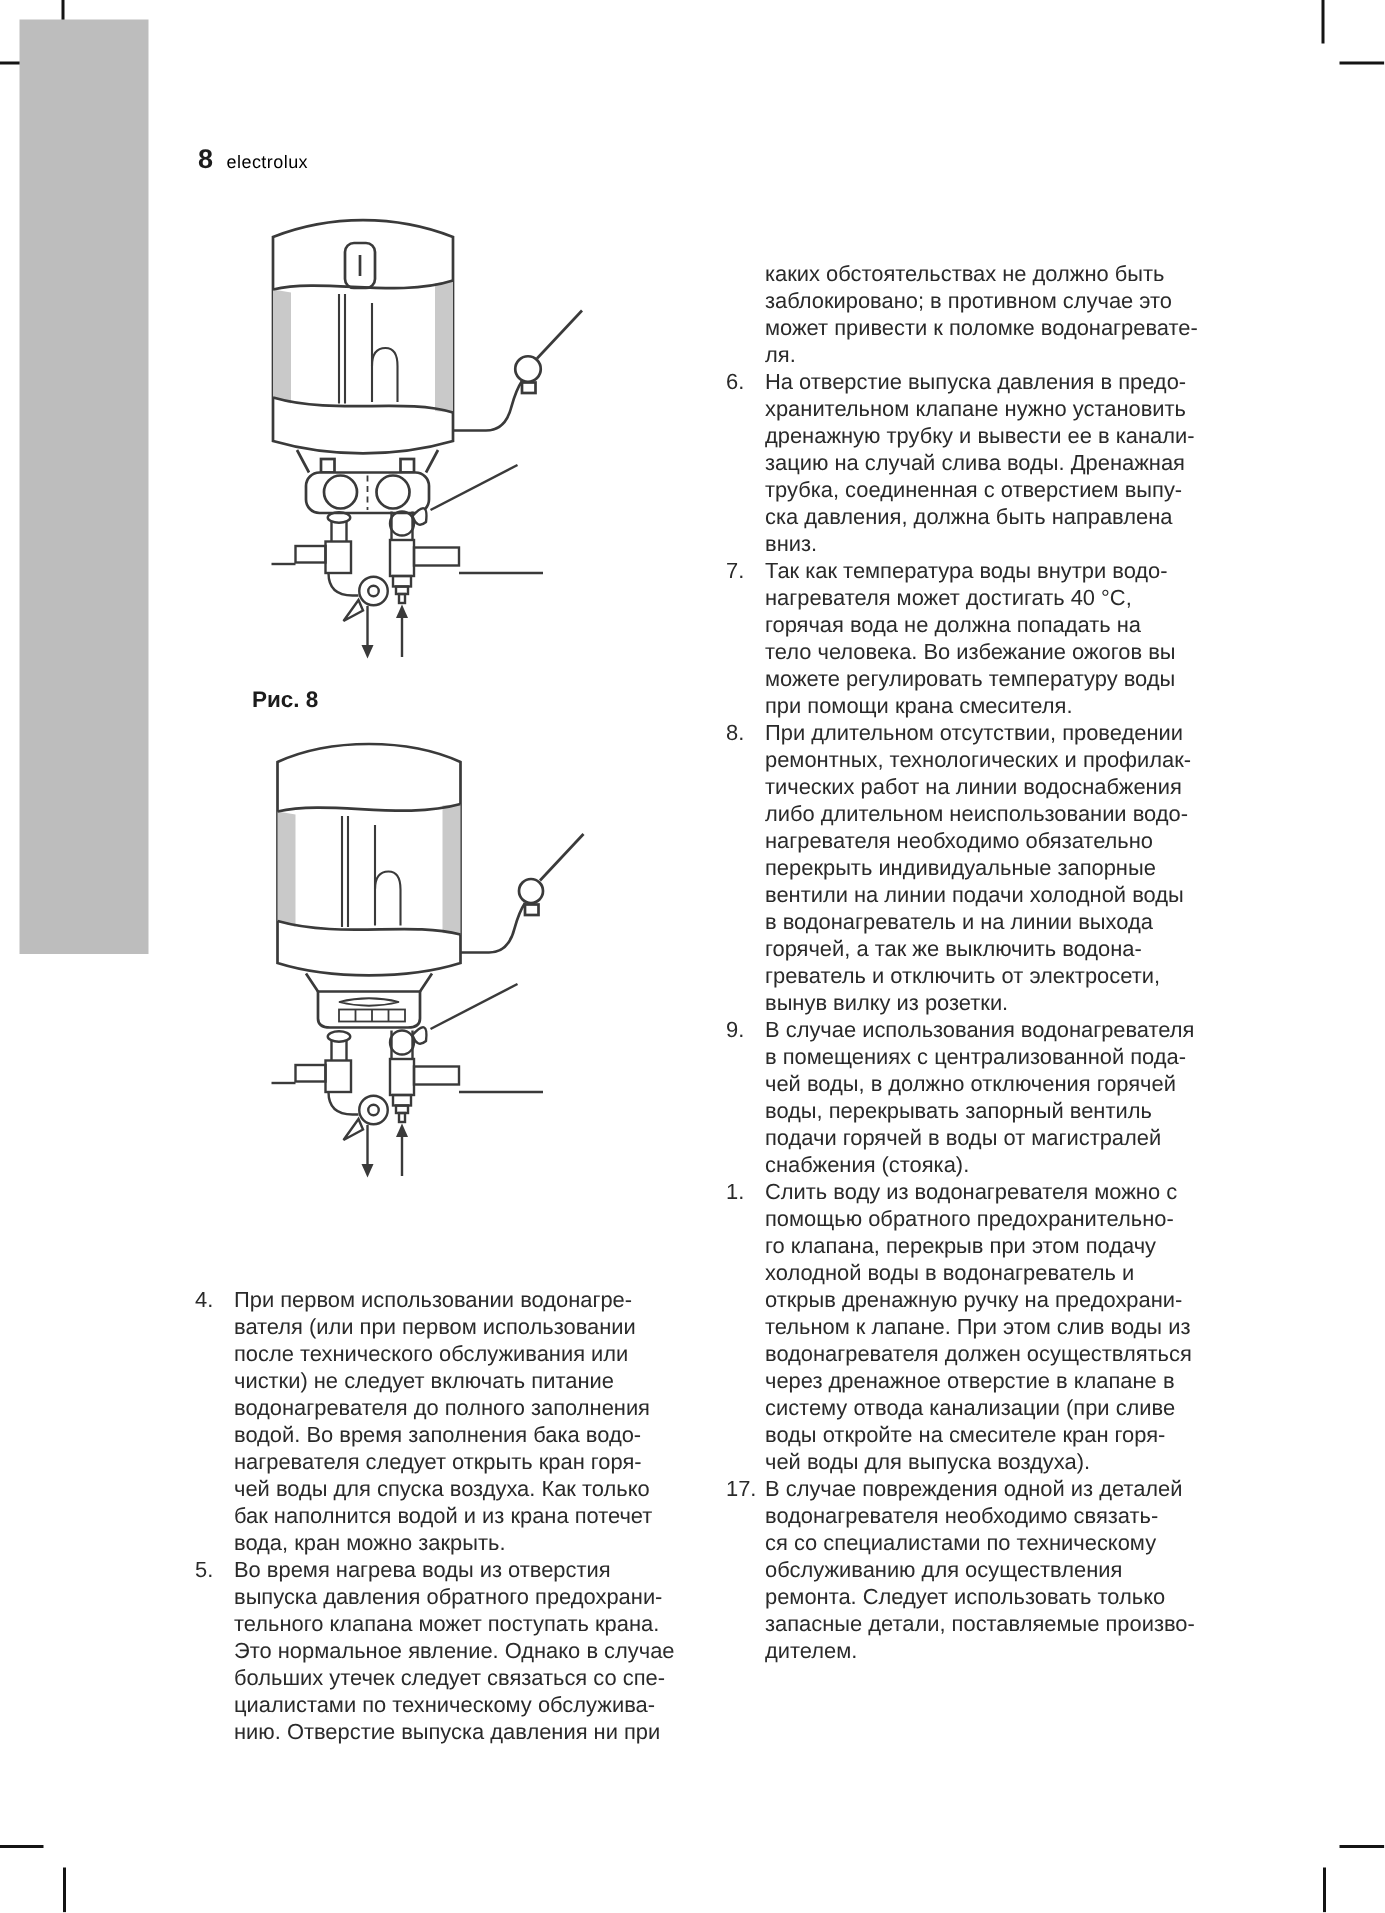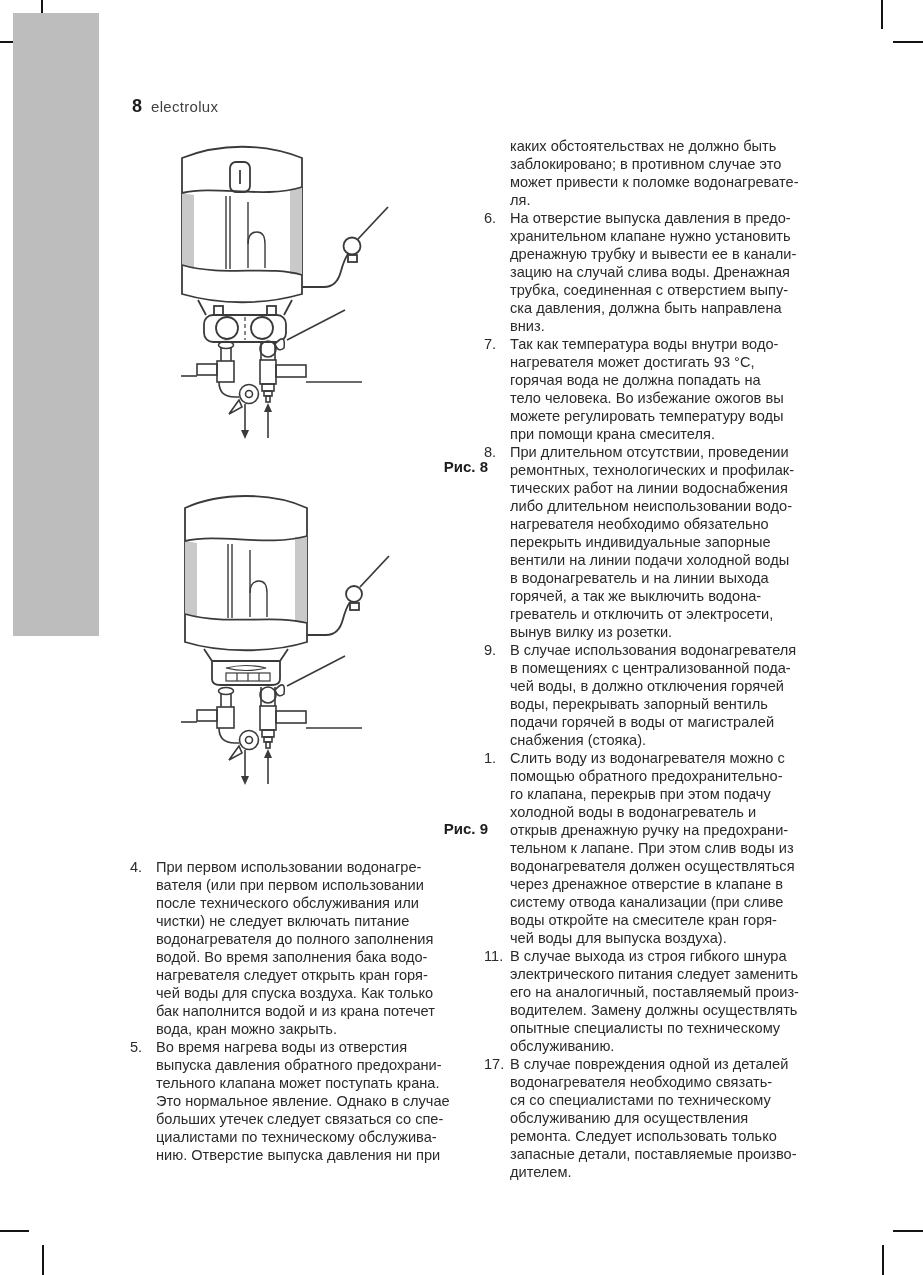--- a/index.html
+++ b/index.html
@@ -7,33 +7,33 @@
     position:relative;width:923px;height:1275px;background:#ffffff;overflow:hidden;
     font-family:"Liberation Sans","DejaVu Sans",sans-serif;color:#232323;
   }
   
   .mark{position:absolute;background:#141414;}
   
   .sidebar-band{position:absolute;left:13px;top:13px;width:86px;height:623px;background:#bdbdbd;}
   
   .header{position:absolute;left:132px;top:96px;display:flex;align-items:baseline;gap:9px;}
   .page-num{font-size:18px;font-weight:700;color:#1c1c1c;}
-  .brand{font-size:15px;font-weight:400;color:#404040;letter-spacing:.3px;}
+  .brand{font-size:12px;font-weight:400;color:#000000;letter-spacing:.3px;}
   
   .fig{position:absolute;left:168px;width:320px;height:312px;}
-  .fig-caption{position:absolute;left:168px;width:320px;text-align:right;
+  .fig-caption{position:absolute;left:168px;width:320px;text-align:left;
     font-size:15px;font-weight:700;color:#1c1c1c;}
   
   .col{position:absolute;font-size:14.6px;line-height:18px;color:#2a2a2a;}
   .col-left{left:130px;top:858px;width:348px;}
   .col-right{left:484px;top:137px;width:382px;}
   .li{position:relative;padding-left:26px;}
   .num{position:absolute;left:0;top:0;}
   .txt{white-space:pre-line;}
-  .cont{margin-left:26px;white-space:pre-line;}
+  .cont{margin-left:26px;white-space:pre-line;margin-top:37px;}
 </style>
 </head>
 <body>
 
 <div class="page">
 
   <div class="mark" style="left:41px;top:0;width:2px;height:30px;"></div>
   <div class="mark" style="left:0;top:41px;width:30px;height:2px;"></div>
   <div class="mark" style="left:881px;top:0;width:2px;height:29px;"></div>
   <div class="mark" style="left:893px;top:41px;width:30px;height:2px;"></div>
@@ -166,21 +166,20 @@
         </g>
         <g>
           <path d="M77,268 V294"></path>
           <path d="M73,294 H81 L77,303 Z" fill="#3a3a3a" stroke="none"></path>
           <path d="M100,302 V276"></path>
           <path d="M96,276 H104 L100,267 Z" fill="#3a3a3a" stroke="none"></path>
         </g>
       </g>
     </g>
   </svg>
-  <div class="fig-caption" style="top:820px;">Рис. 9</div>
 
   <div class="col col-left">
     <div class="li">
       <span class="num">4.</span>
       <div class="txt">При первом использовании водонагре-
 вателя (или при первом использовании
 после технического обслуживания или
 чистки) не следует включать питание
 водонагревателя до полного заполнения
 водой. Во время заполнения бака водо-
@@ -212,21 +211,21 @@
 хранительном клапане нужно установить
 дренажную трубку и вывести ее в канали-
 зацию на случай слива воды. Дренажная
 трубка, соединенная с отверстием выпу-
 ска давления, должна быть направлена
 вниз.</div>
     </div>
     <div class="li">
       <span class="num">7.</span>
       <div class="txt">Так как температура воды внутри водо-
-нагревателя может достигать 93 °C,
+нагревателя может достигать 40 °C,
 горячая вода не должна попадать на
 тело человека. Во избежание ожогов вы
 можете регулировать температуру воды
 при помощи крана смесителя.</div>
     </div>
     <div class="li">
       <span class="num">8.</span>
       <div class="txt">При длительном отсутствии, проведении
 ремонтных, технологических и профилак-
 тических работ на линии водоснабжения
@@ -256,29 +255,20 @@
 холодной воды в водонагреватель и
 открыв дренажную ручку на предохрани-
 тельном к лапане. При этом слив воды из
 водонагревателя должен осуществляться
 через дренажное отверстие в клапане в
 систему отвода канализации (при сливе
 воды откройте на смесителе кран горя-
 чей воды для выпуска воздуха).</div>
     </div>
     <div class="li">
-      <span class="num">11.</span>
-      <div class="txt">В случае выхода из строя гибкого шнура
-электрического питания следует заменить
-его на аналогичный, поставляемый произ-
-водителем. Замену должны осуществлять
-опытные специалисты по техническому
-обслуживанию.</div>
-    </div>
-    <div class="li">
       <span class="num">17.</span>
       <div class="txt">В случае повреждения одной из деталей
 водонагревателя необходимо связать-
 ся со специалистами по техническому
 обслуживанию для осуществления
 ремонта. Следует использовать только
 запасные детали, поставляемые произво-
 дителем.</div>
     </div>
   </div>

